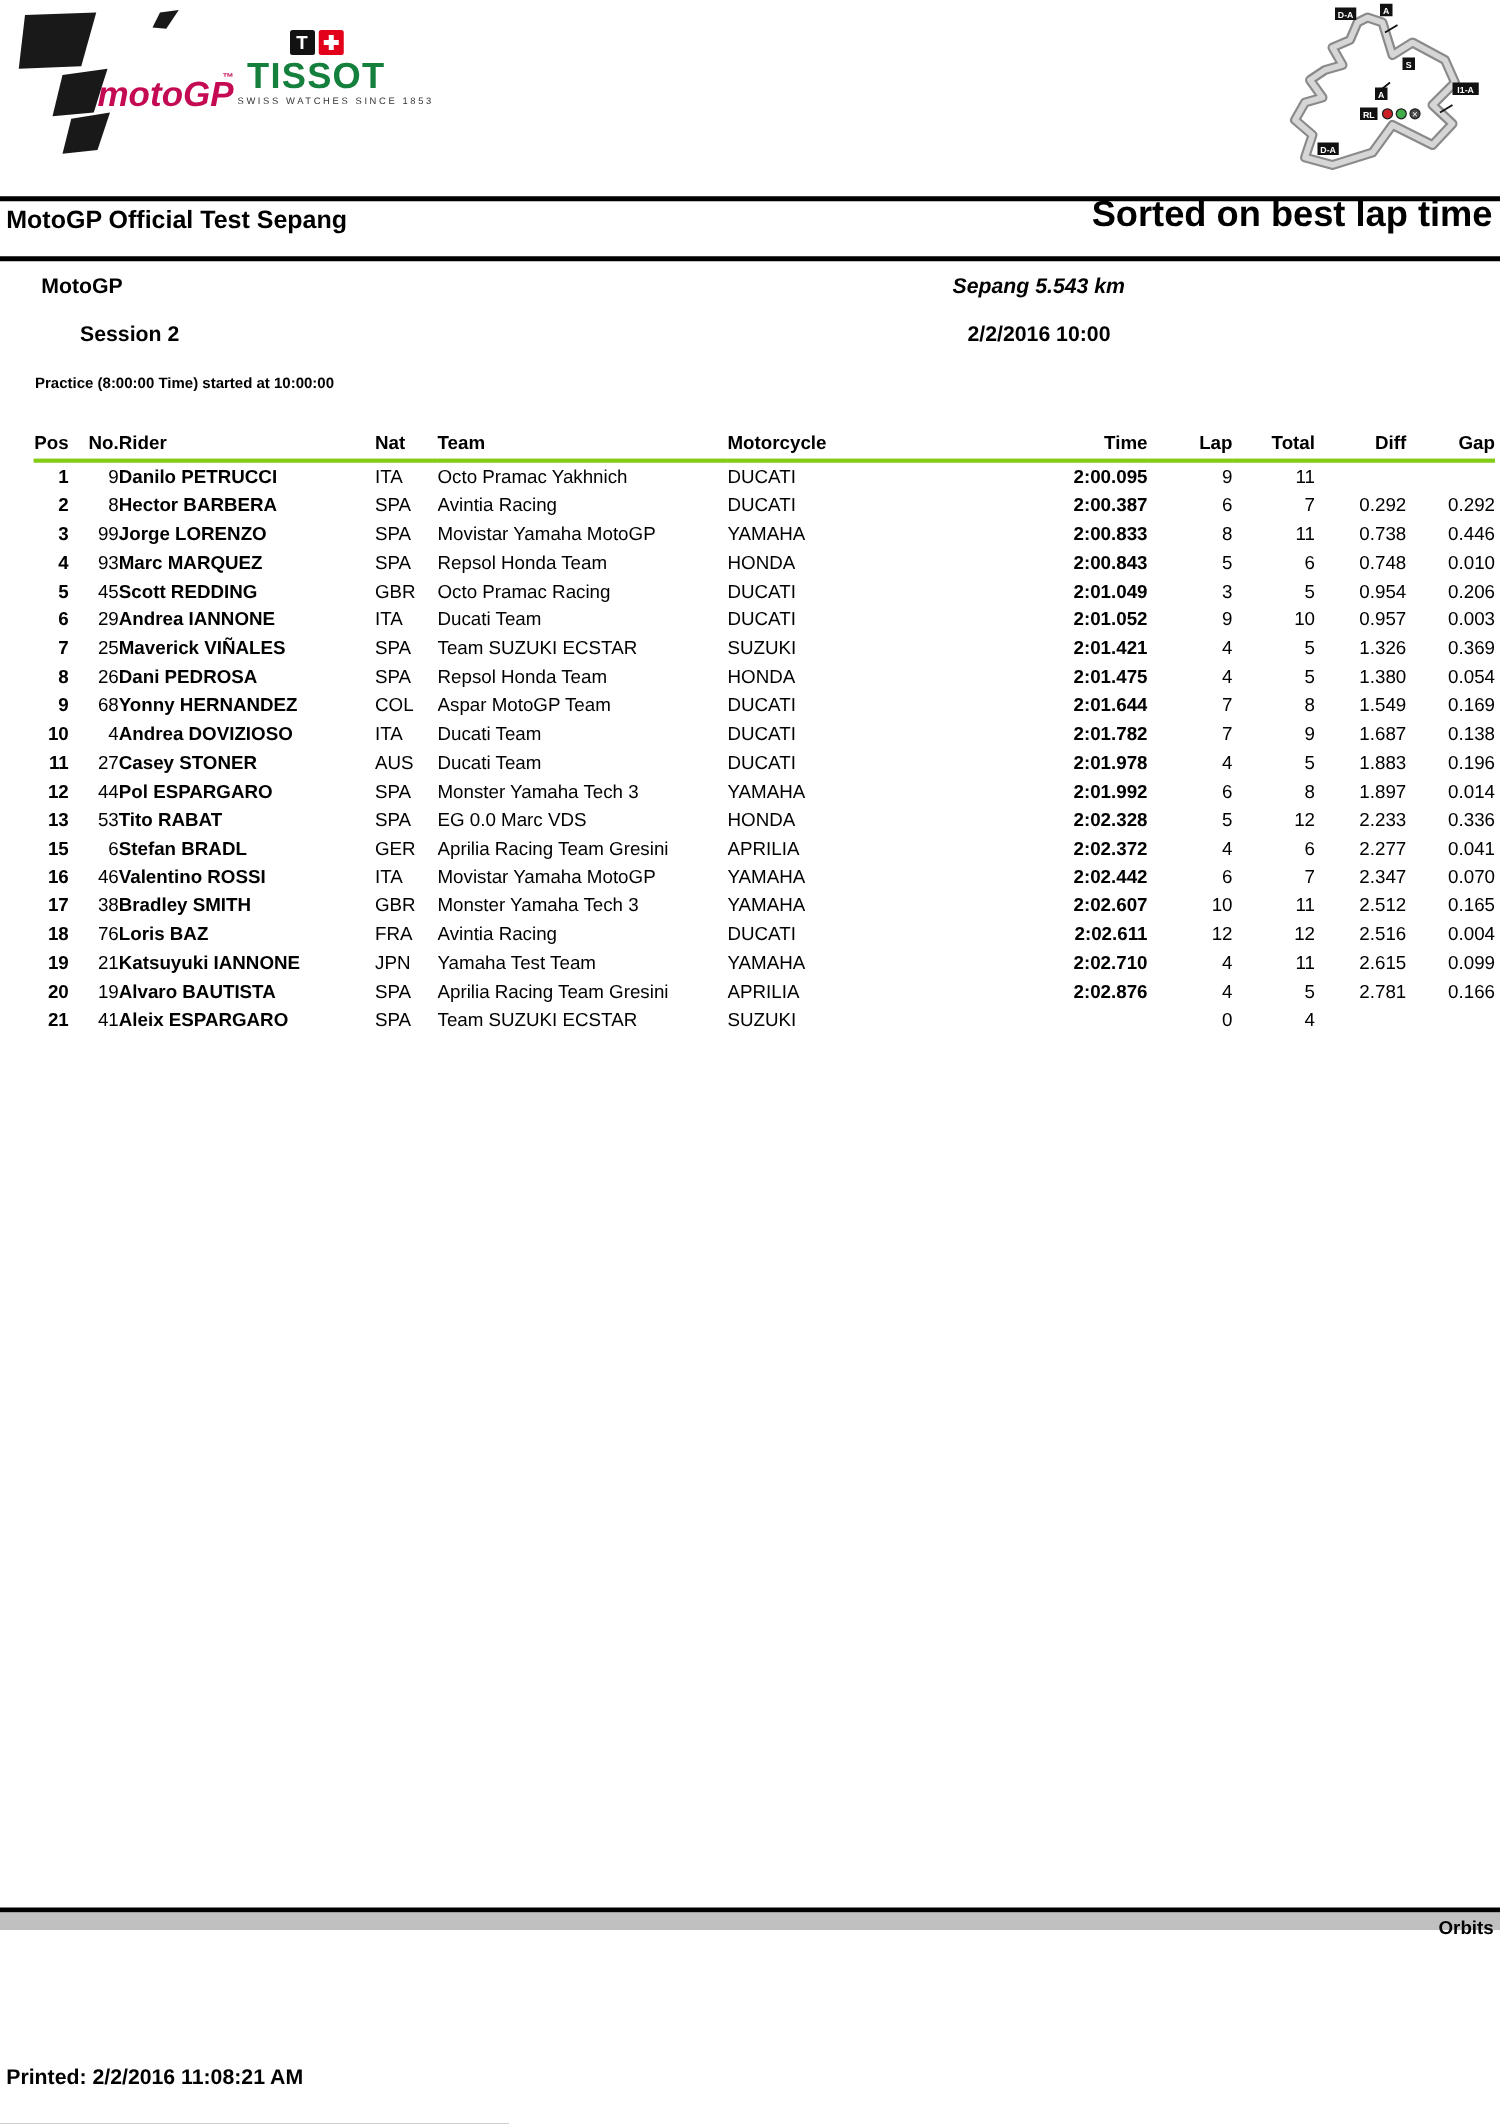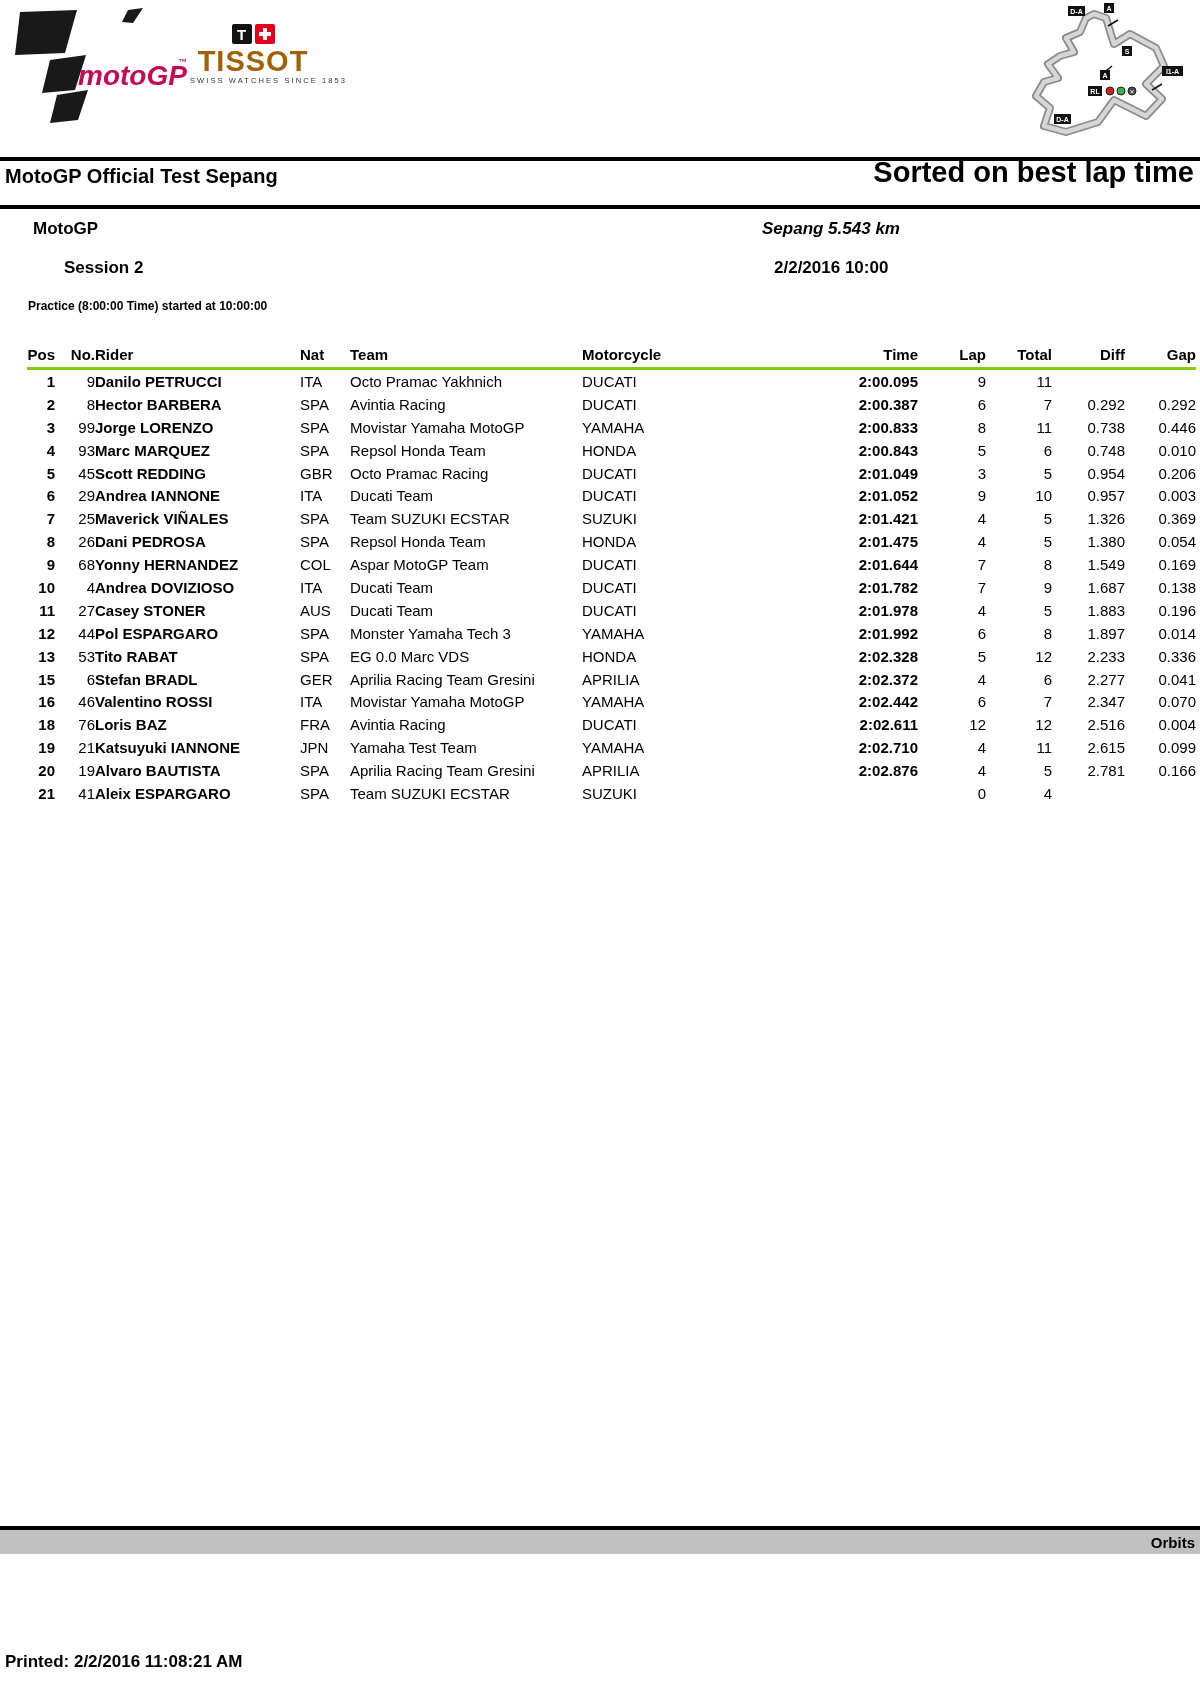--- a/index.html
+++ b/index.html
@@ -9,21 +9,21 @@
   }
   
   .motogp-logo{position:absolute;left:10px;top:5px;}
   .tissot-logo{position:absolute;left:190px;top:24px;width:126px;text-align:center;}
   .tissot-emblem{display:flex;justify-content:center;gap:3px;margin-bottom:3px;}
   .tissot-t{width:20px;height:20px;background:#121212;color:#fff;font-weight:bold;
     font-size:15px;display:flex;align-items:center;justify-content:center;border-radius:2px;}
   .tissot-swiss{width:20px;height:20px;background:#e2001a;position:relative;border-radius:2px;}
   .tissot-swiss::before{content:"";position:absolute;left:8px;top:4px;width:4px;height:12px;background:#fff;}
   .tissot-swiss::after{content:"";position:absolute;left:4px;top:8px;width:12px;height:4px;background:#fff;}
-  .tissot-name{font-size:29px;font-weight:bold;letter-spacing:1px;line-height:28px;color:#a16207;}
+  .tissot-name{font-size:29px;font-weight:bold;letter-spacing:1px;line-height:28px;color:#15803d;}
   .tissot-tagline{font-size:7.5px;letter-spacing:2.1px;color:#333;margin-top:1px;white-space:nowrap;}
   .track-map{position:absolute;left:1012px;top:2px;}
   
   .rule{position:absolute;left:0;width:1200px;height:4px;background:#000;}
   .rule-top{top:157px;}
   .rule-mid{top:205px;}
   .event-title{position:absolute;left:5px;top:165px;font-size:20px;font-weight:bold;}
   .sort-note{position:absolute;right:6px;top:156px;font-size:29px;font-weight:bold;}
   
   .info{position:absolute;font-size:17px;font-weight:bold;white-space:nowrap;}
@@ -39,21 +39,21 @@
     padding:0 0 4px 0;border-bottom:3px solid #84cc16;white-space:nowrap;
   }
   table.results td{font-size:15px;height:22.9px;padding:0;white-space:nowrap;overflow:hidden;vertical-align:middle;}
   th.al-l,td[data-field="rider"],td[data-field="nat"],td[data-field="team"],td[data-field="motorcycle"]{
     text-align:left;padding-left:10px;}
   th.al-r,td[data-field="pos"],td[data-field="no"],td[data-field="time"],td[data-field="lap"],
   td[data-field="total"],td[data-field="diff"],td[data-field="gap"]{text-align:right;padding-right:3px;}
   td[data-field="pos"],td[data-field="rider"],td[data-field="time"]{font-weight:bold;}
   
   .footer-rule{position:absolute;left:0;top:1526px;width:1200px;height:4px;background:#000;}
-  .footer-bar{position:absolute;left:0;top:1530px;width:1200px;height:24px;background:#c0c0c0;}
+  .footer-bar{position:absolute;left:0;top:1530px;width:1200px;height:14px;background:#c0c0c0;}
   .footer-brand{position:absolute;right:5px;top:0;line-height:26px;font-size:15px;font-weight:bold;}
   .printed-line{position:absolute;left:5px;top:1652px;font-size:17px;font-weight:bold;}
 </style>
 </head>
 <body>
 
 <div class="page">
 
   <div class="motogp-logo">
     <svg width="185" height="130" viewBox="0 0 185 130">
@@ -354,20 +354,33 @@
       <td data-field="nat">ITA</td>
       <td data-field="team">Movistar Yamaha MotoGP</td>
       <td data-field="motorcycle">YAMAHA</td>
       <td data-field="time">2:02.442</td>
       <td data-field="lap">6</td>
       <td data-field="total">7</td>
       <td data-field="diff">2.347</td>
       <td data-field="gap">0.070</td>
     </tr>
         <tr>
+      <td data-field="pos">17</td>
+      <td data-field="no">38</td>
+      <td data-field="rider">Bradley SMITH</td>
+      <td data-field="nat">GBR</td>
+      <td data-field="team">Monster Yamaha Tech 3</td>
+      <td data-field="motorcycle">YAMAHA</td>
+      <td data-field="time">2:02.607</td>
+      <td data-field="lap">10</td>
+      <td data-field="total">11</td>
+      <td data-field="diff">2.512</td>
+      <td data-field="gap">0.165</td>
+    </tr>
+        <tr>
       <td data-field="pos">18</td>
       <td data-field="no">76</td>
       <td data-field="rider">Loris BAZ</td>
       <td data-field="nat">FRA</td>
       <td data-field="team">Avintia Racing</td>
       <td data-field="motorcycle">DUCATI</td>
       <td data-field="time">2:02.611</td>
       <td data-field="lap">12</td>
       <td data-field="total">12</td>
       <td data-field="diff">2.516</td>

